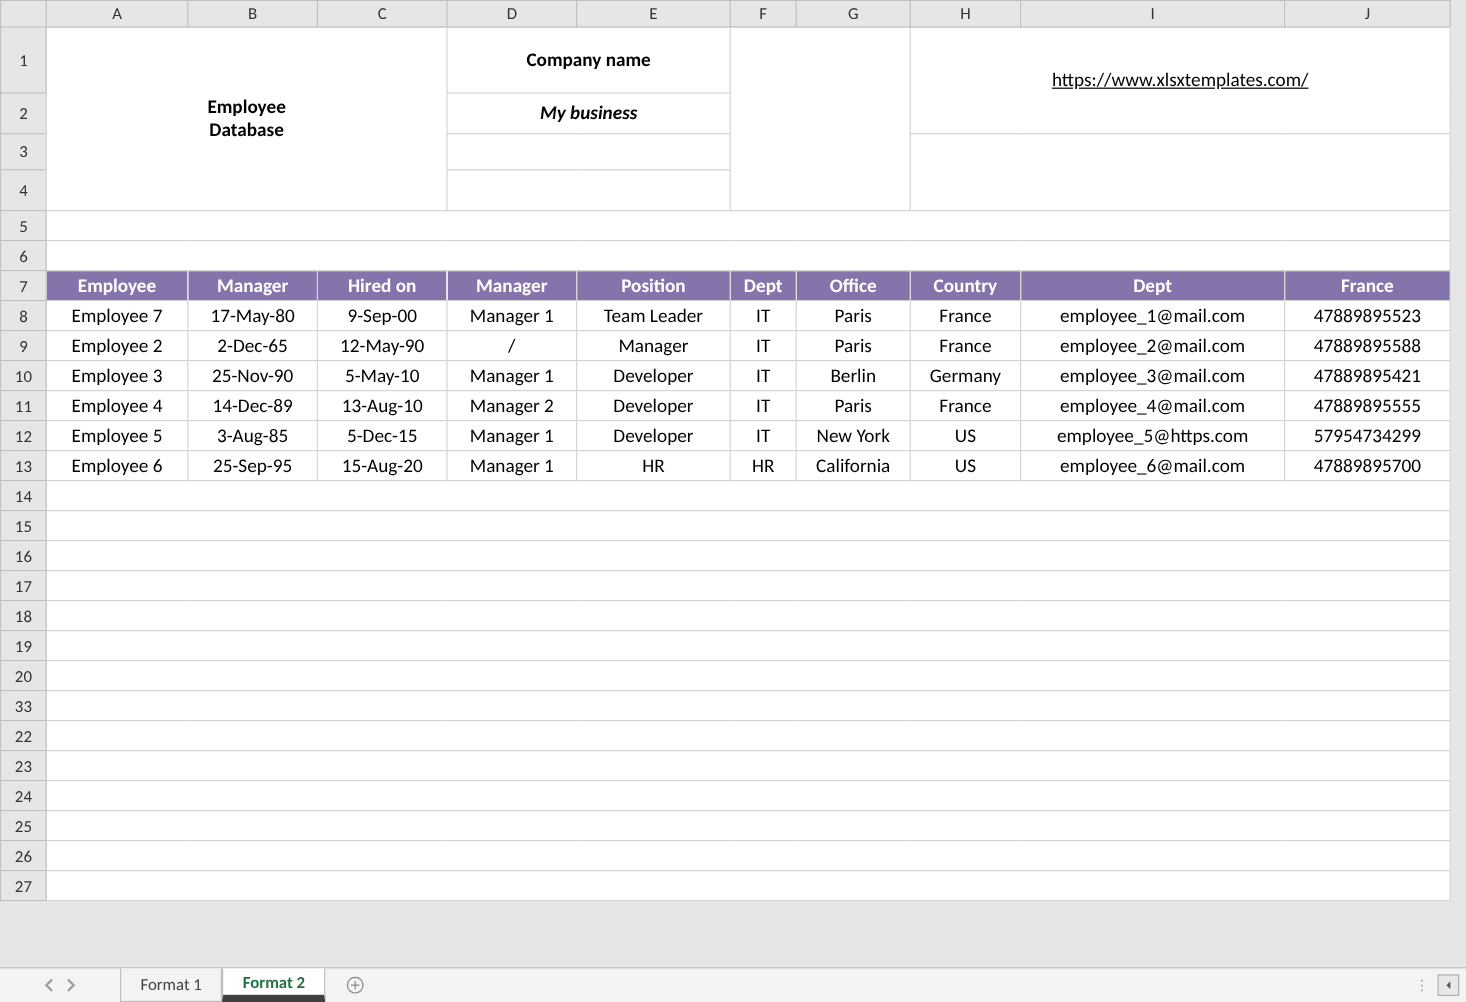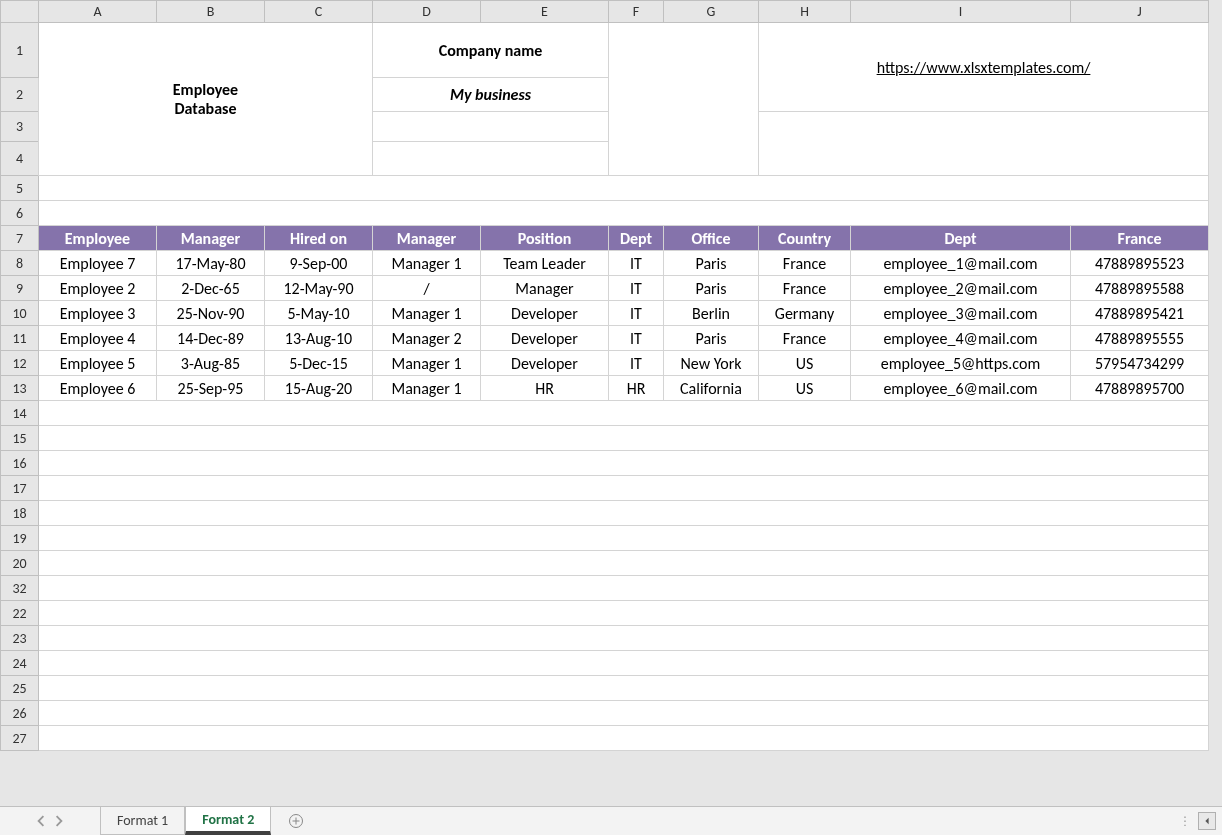--- a/index.html
+++ b/index.html
@@ -147,21 +147,21 @@
     background: #f3f3f3;
     color: #444;
     margin-right: 0px;
     height: 28px;
     display: flex;
     align-items: center;
     cursor: pointer;
   }
   .tab.active {
     background: #fff;
-    border-bottom: 4px solid #404040;
+    border-bottom: 6px solid #404040;
     color: #217346;
     font-weight: 600;
   }
   .add-tab {
     width: 34px;
     display: flex;
     align-items: center;
     justify-content: center;
     color: #666;
     cursor: pointer;
@@ -382,21 +382,21 @@
           </tr>
       <tr>
             <td class="row-header">19</td>
             <td class="cell whiteblock" colspan="10"></td>
           </tr>
       <tr>
             <td class="row-header">20</td>
             <td class="cell whiteblock" colspan="10"></td>
           </tr>
       <tr>
-            <td class="row-header">32</td>
+            <td class="row-header">33</td>
             <td class="cell whiteblock" colspan="10"></td>
           </tr>
       <tr>
             <td class="row-header">22</td>
             <td class="cell whiteblock" colspan="10"></td>
           </tr>
       <tr>
             <td class="row-header">23</td>
             <td class="cell whiteblock" colspan="10"></td>
           </tr>

